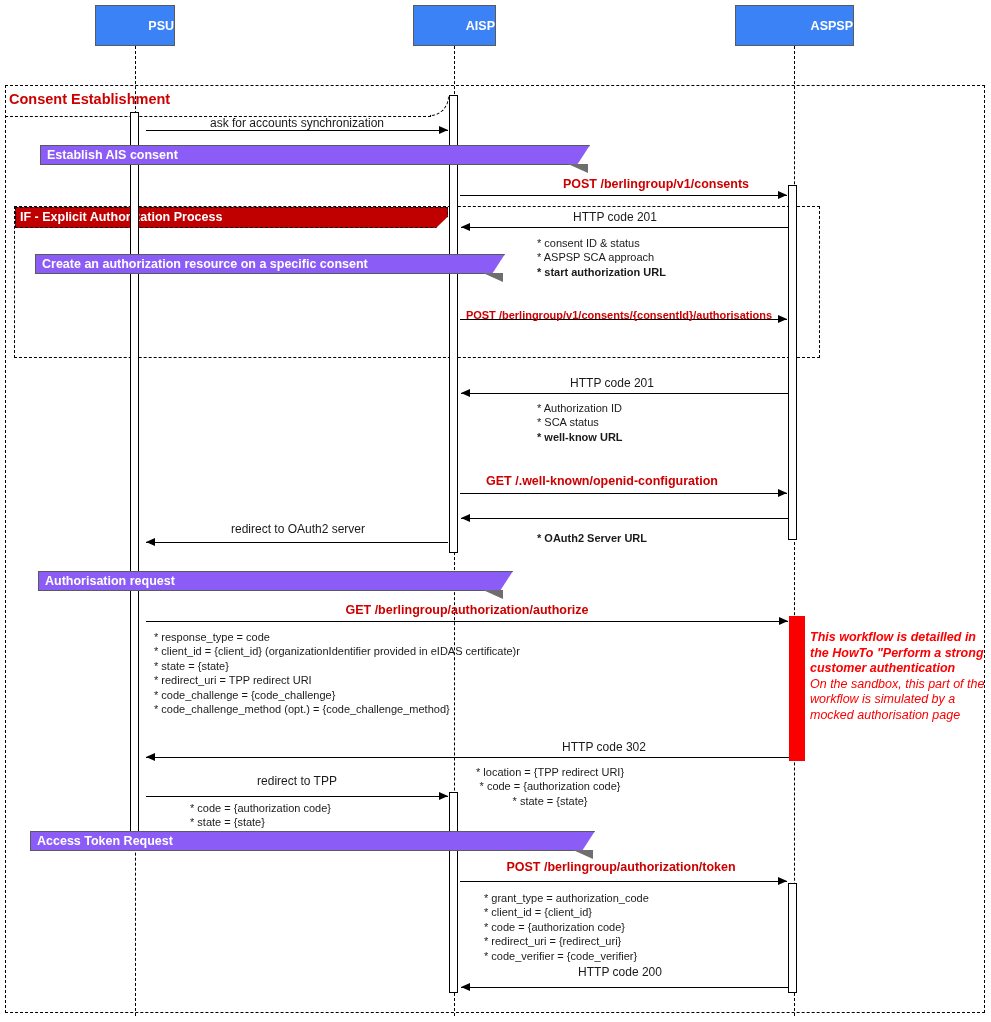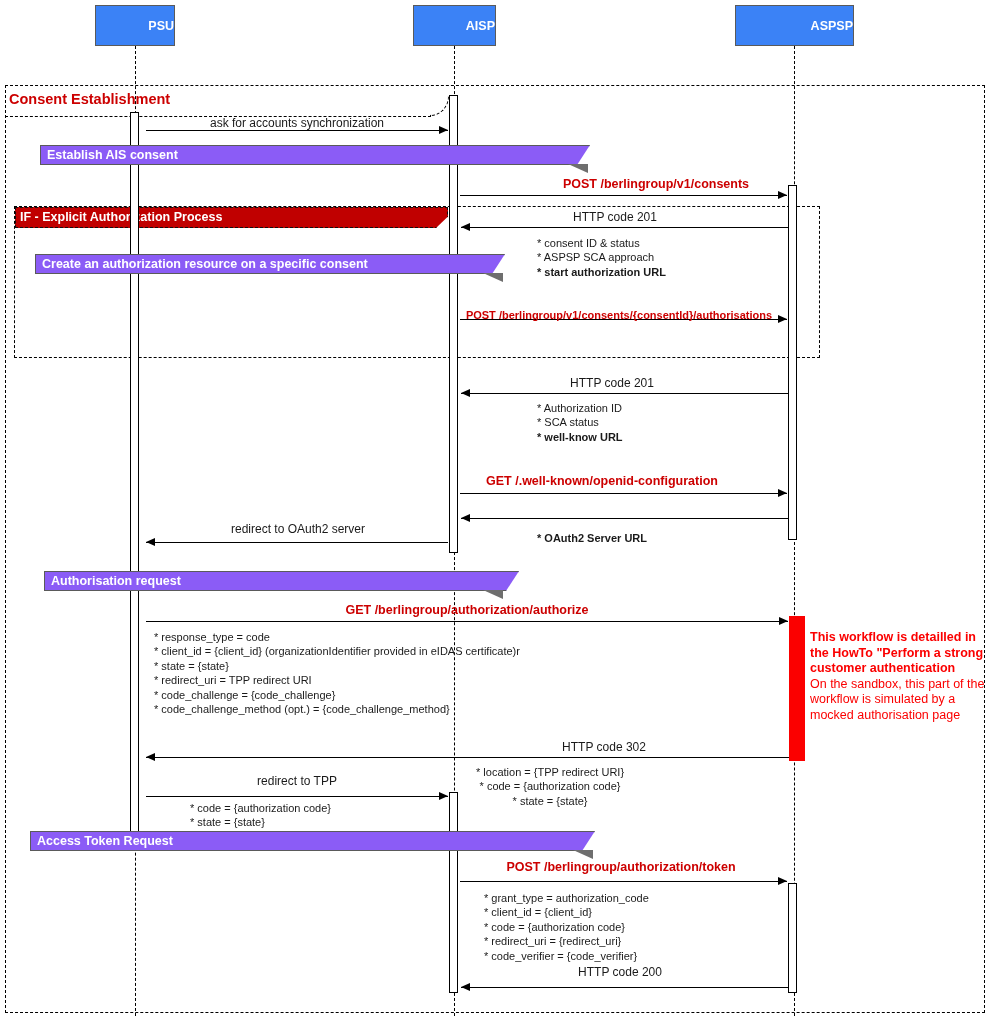--- a/index.html
+++ b/index.html
@@ -83,21 +83,21 @@
   <div class="act" style="left:449px;top:95px;height:458px;"></div>
   <div class="act" style="left:449px;top:792px;height:201px;"></div>
   <div class="act" style="left:788px;top:185px;height:355px;"></div>
   <div class="act red" style="left:789px;top:616px;height:145px;"></div>
   <div class="act" style="left:788px;top:883px;height:110px;"></div>
 
   <div class="ribbon" style="left:40px;top:145px;width:550px;">Establish AIS consent</div>
   <div class="fold" style="left:568px;top:164px;"></div>
   <div class="ribbon" style="left:35px;top:254px;width:470px;">Create an authorization resource on a specific consent</div>
   <div class="fold" style="left:483px;top:273px;"></div>
-  <div class="ribbon" style="left:44px;top:571px;width:475px;">Authorisation request</div>
+  <div class="ribbon" style="left:38px;top:571px;width:475px;">Authorisation request</div>
   <div class="fold" style="left:483px;top:590px;"></div>
   <div class="ribbon" style="left:30px;top:831px;width:565px;">Access Token Request</div>
   <div class="fold" style="left:573px;top:850px;"></div>
 
   <div class="arrow r" style="left:146px;top:130px;width:302px;"></div>
   <div class="arrow r" style="left:460px;top:195px;width:327px;"></div>
   <div class="arrow l" style="left:461px;top:227px;width:327px;"></div>
   <div class="arrow r" style="left:460px;top:319px;width:327px;"></div>
   <div class="arrow l" style="left:461px;top:393px;width:327px;"></div>
   <div class="arrow r" style="left:460px;top:493px;width:327px;"></div>
@@ -153,18 +153,18 @@
     <div>* state = {state}</div>
   </div>
   <div class="ann" style="left:484px;top:891px;">
     <div>* grant_type = authorization_code</div>
     <div>* client_id = {client_id}</div>
     <div>* code = {authorization code}</div>
     <div>* redirect_uri = {redirect_uri}</div>
     <div>* code_verifier = {code_verifier}</div>
   </div>
 
-  <div class="rednote" style="left:810px;top:630px;width:176px;">
+  <div class="rednote" style="left:810px;top:630px;width:176px;font-style:italic;">
     <span class="nb">This workflow is detailled in the HowTo "Perform a strong customer authentication</span><br>
     <span>On the sandbox, this part of the workflow is simulated by a mocked authorisation page</span>
   </div>
 
 </div>
 
 </body></html>

